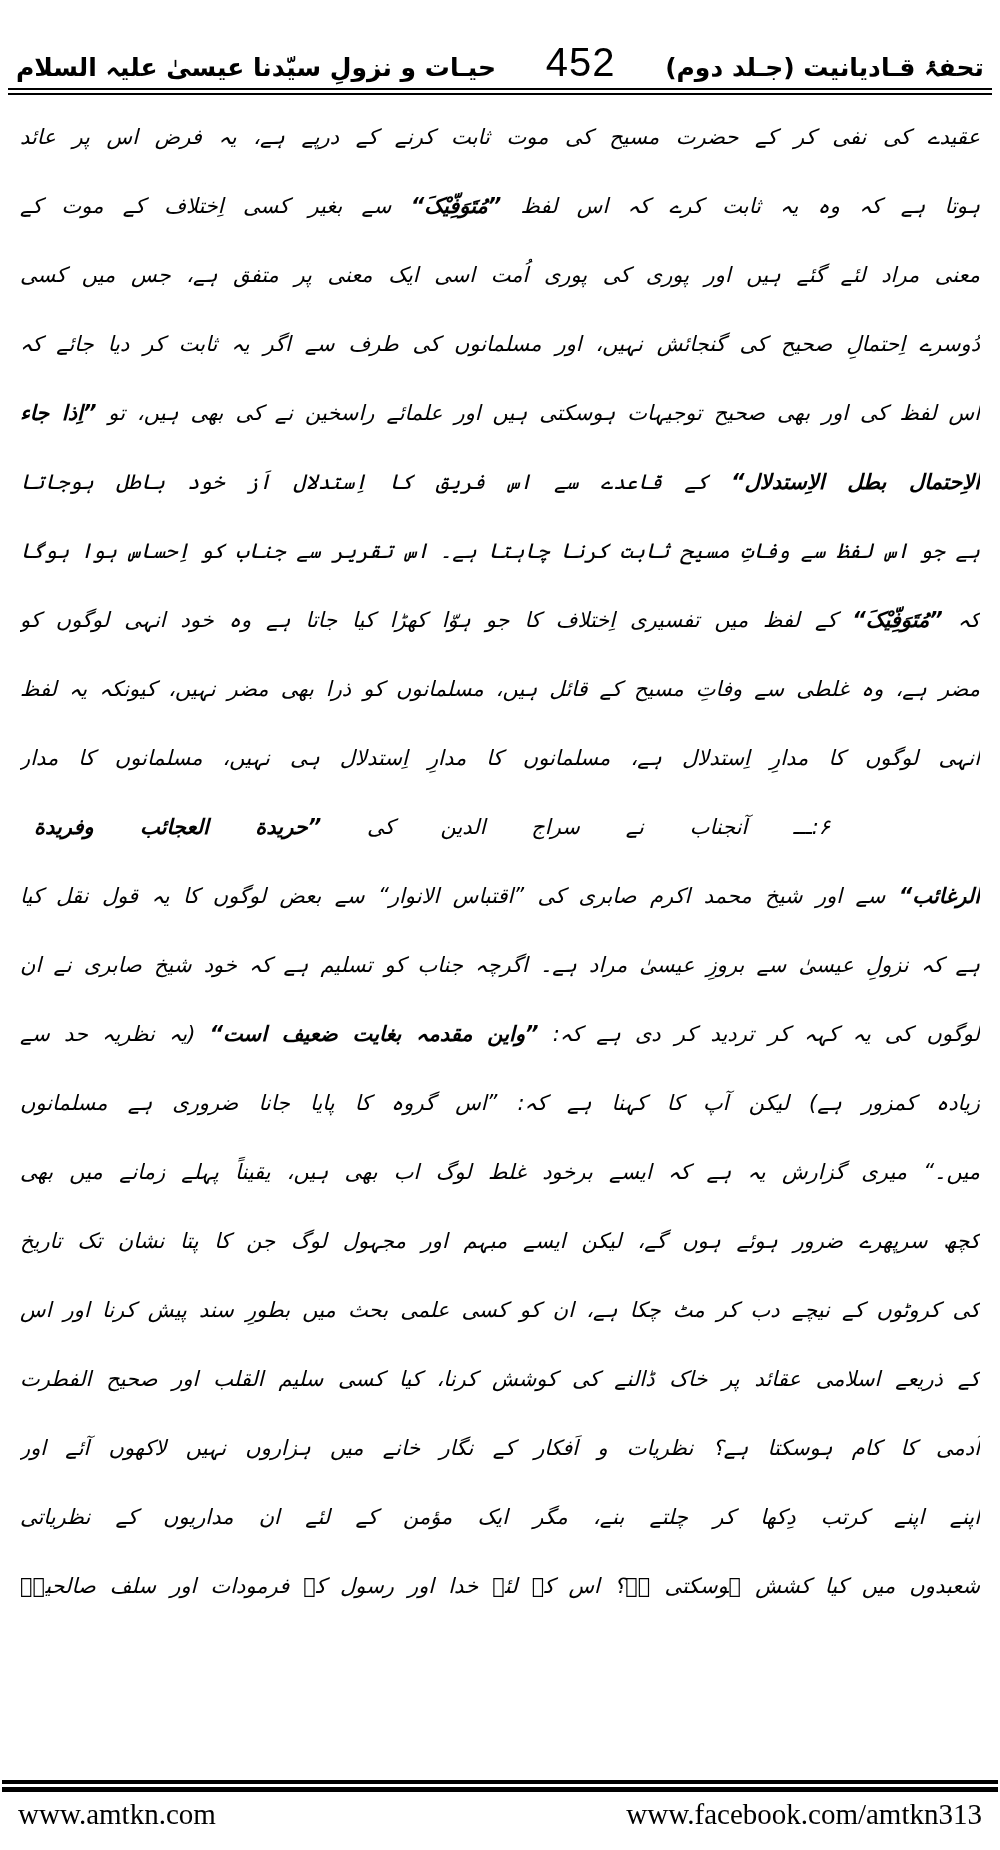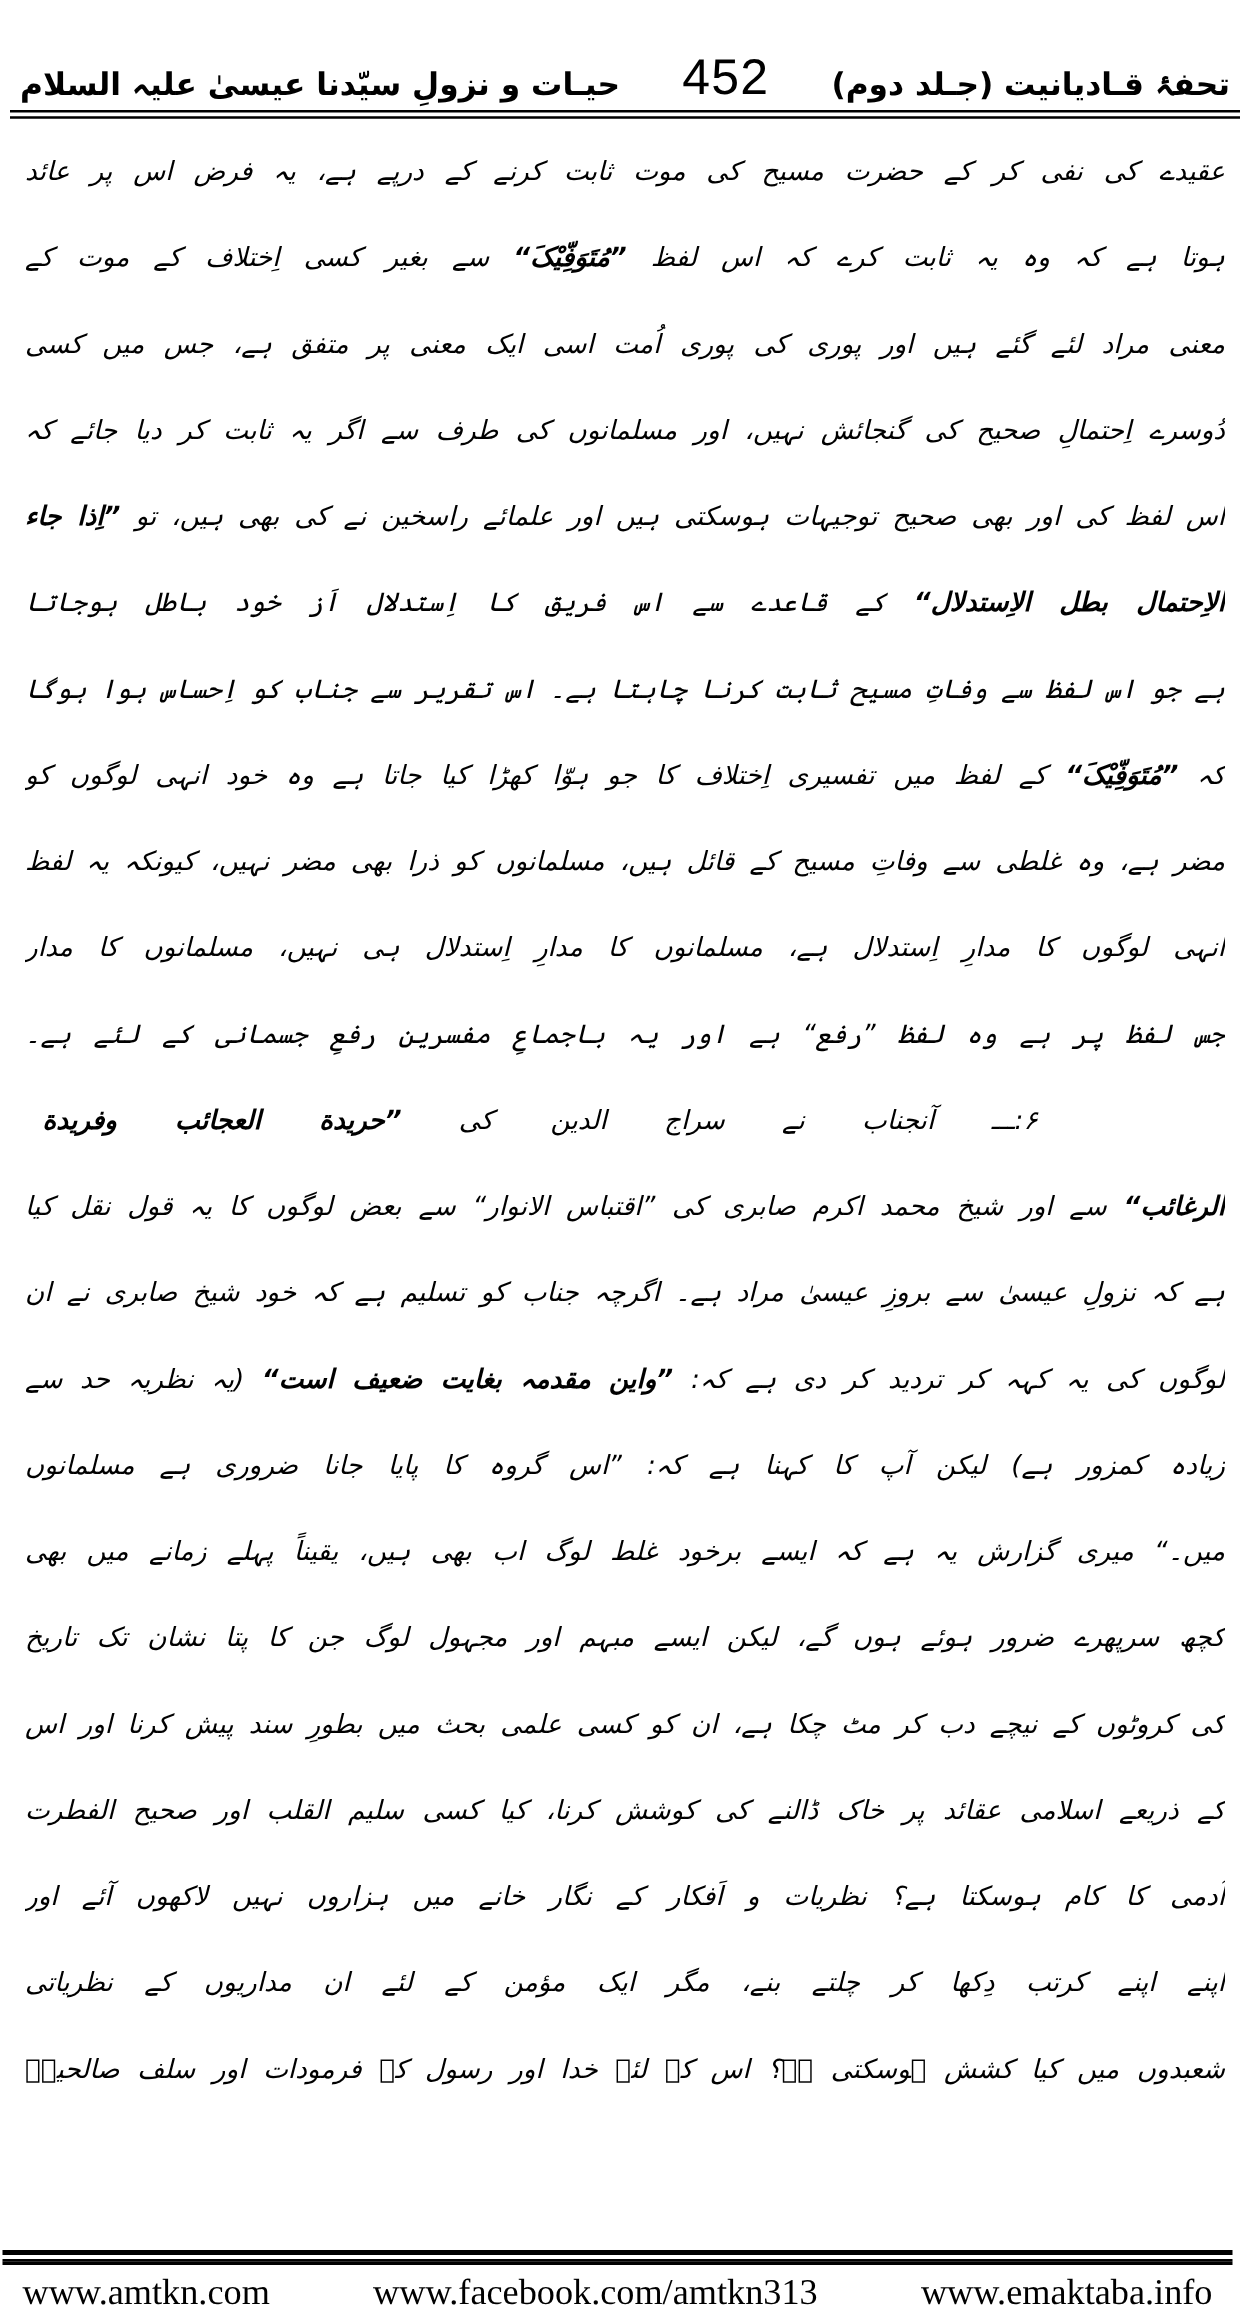--- a/index.html
+++ b/index.html
@@ -64,22 +64,22 @@
     font-weight: bold;
     font-size: 27px;
   }
   .line.indent {
     padding-right: 150px;
     padding-left: 14px;
   }
   
   .footer {
     position: absolute;
-    left: 0; right: 12px; bottom: 0;
-    height: 50px;
+    left: 0; right: 0; bottom: 0;
+    height: 70px;
   }
   .footer-rule {
     margin: 0 2px;
     height: 12px;
     border-top: 4px solid #000;
     border-bottom: 3px solid #000;
     background: linear-gradient(#fff 0 3px, #000 3px 6px, #fff 6px 100%);
   }
   .footer-links {
     display: flex;
@@ -112,37 +112,35 @@
       <div class="line"><span>عقیدے کی نفی کر کے حضرت مسیح کی موت ثابت کرنے کے درپے ہے، یہ فرض اس پر عائد</span></div>
       <div class="line"><span>ہوتا ہے کہ وہ یہ ثابت کرے کہ اس لفظ </span><span class="bold">”مُتَوَفِّیْکَ“</span><span> سے بغیر کسی اِختلاف کے موت کے</span></div>
       <div class="line"><span>معنی مراد لئے گئے ہیں اور پوری کی پوری اُمت اسی ایک معنی پر متفق ہے، جس میں کسی</span></div>
       <div class="line"><span>دُوسرے اِحتمالِ صحیح کی گنجائش نہیں، اور مسلمانوں کی طرف سے اگر یہ ثابت کر دیا جائے کہ</span></div>
       <div class="line"><span>اس لفظ کی اور بھی صحیح توجیہات ہوسکتی ہیں اور علمائے راسخین نے کی بھی ہیں، تو </span><span class="bold">”اِذا جاء</span></div>
       <div class="line"><span class="bold">الاِحتمال بطل الاِستدلال“</span><span> کے قاعدے سے اس فریق کا اِستدلال اَز خود باطل ہوجاتا</span></div>
       <div class="line"><span>ہے جو اس لفظ سے وفاتِ مسیح ثابت کرنا چاہتا ہے۔ اس تقریر سے جناب کو اِحساس ہوا ہوگا</span></div>
       <div class="line"><span>کہ </span><span class="bold">”مُتَوَفِّیْکَ“</span><span> کے لفظ میں تفسیری اِختلاف کا جو ہوّا کھڑا کیا جاتا ہے وہ خود انہی لوگوں کو</span></div>
       <div class="line"><span>مضر ہے، وہ غلطی سے وفاتِ مسیح کے قائل ہیں، مسلمانوں کو ذرا بھی مضر نہیں، کیونکہ یہ لفظ</span></div>
       <div class="line"><span>انہی لوگوں کا مدارِ اِستدلال ہے، مسلمانوں کا مدارِ اِستدلال ہی نہیں، مسلمانوں کا مدار</span></div>
-      <div class="line"><span>جس لفظ پر ہے وہ لفظ ”رفع“ ہے اور یہ باجماعِ مفسرین رفعِ جسمانی کے لئے ہے۔</span></div>
       <div class="line indent"><span>۶:ـــ آنجناب نے سراج الدین کی </span><span class="bold">”حریدة العجائب وفریدة</span></div>
       <div class="line"><span class="bold">الرغائب“</span><span> سے اور شیخ محمد اکرم صابری کی ”اقتباس الانوار“ سے بعض لوگوں کا یہ قول نقل کیا</span></div>
       <div class="line"><span>ہے کہ نزولِ عیسیٰ سے بروزِ عیسیٰ مراد ہے۔ اگرچہ جناب کو تسلیم ہے کہ خود شیخ صابری نے ان</span></div>
       <div class="line"><span>لوگوں کی یہ کہہ کر تردید کر دی ہے کہ: </span><span class="bold">”واین مقدمہ بغایت ضعیف است“</span><span> (یہ نظریہ حد سے</span></div>
       <div class="line"><span>زیادہ کمزور ہے) لیکن آپ کا کہنا ہے کہ: ”اس گروہ کا پایا جانا ضروری ہے مسلمانوں</span></div>
       <div class="line"><span>میں۔“ میری گزارش یہ ہے کہ ایسے برخود غلط لوگ اب بھی ہیں، یقیناً پہلے زمانے میں بھی</span></div>
       <div class="line"><span>کچھ سرپھرے ضرور ہوئے ہوں گے، لیکن ایسے مبہم اور مجہول لوگ جن کا پتا نشان تک تاریخ</span></div>
       <div class="line"><span>کی کروٹوں کے نیچے دب کر مٹ چکا ہے، ان کو کسی علمی بحث میں بطورِ سند پیش کرنا اور اس</span></div>
       <div class="line"><span>کے ذریعے اسلامی عقائد پر خاک ڈالنے کی کوشش کرنا، کیا کسی سلیم القلب اور صحیح الفطرت</span></div>
       <div class="line"><span>آدمی کا کام ہوسکتا ہے؟ نظریات و اَفکار کے نگار خانے میں ہزاروں نہیں لاکھوں آئے اور</span></div>
       <div class="line"><span>اپنے اپنے کرتب دِکھا کر چلتے بنے، مگر ایک مؤمن کے لئے ان مداریوں کے نظریاتی</span></div>
       <div class="line"><span>شعبدوں میں کیا کشش ہوسکتی ہے؟ اس کے لئے خدا اور رسول کے فرمودات اور سلف صالحینؒ</span></div>
     </div>
 
   <div class="footer">
     <div class="footer-rule"></div>
     <div class="footer-links">
       <a href="#">www.amtkn.com</a>
       <a href="#">www.facebook.com/amtkn313</a>
-      <a href="#">www.emaktaba.info</a>
     </div>
   </div>
 
 </div>
 
 </body></html>

